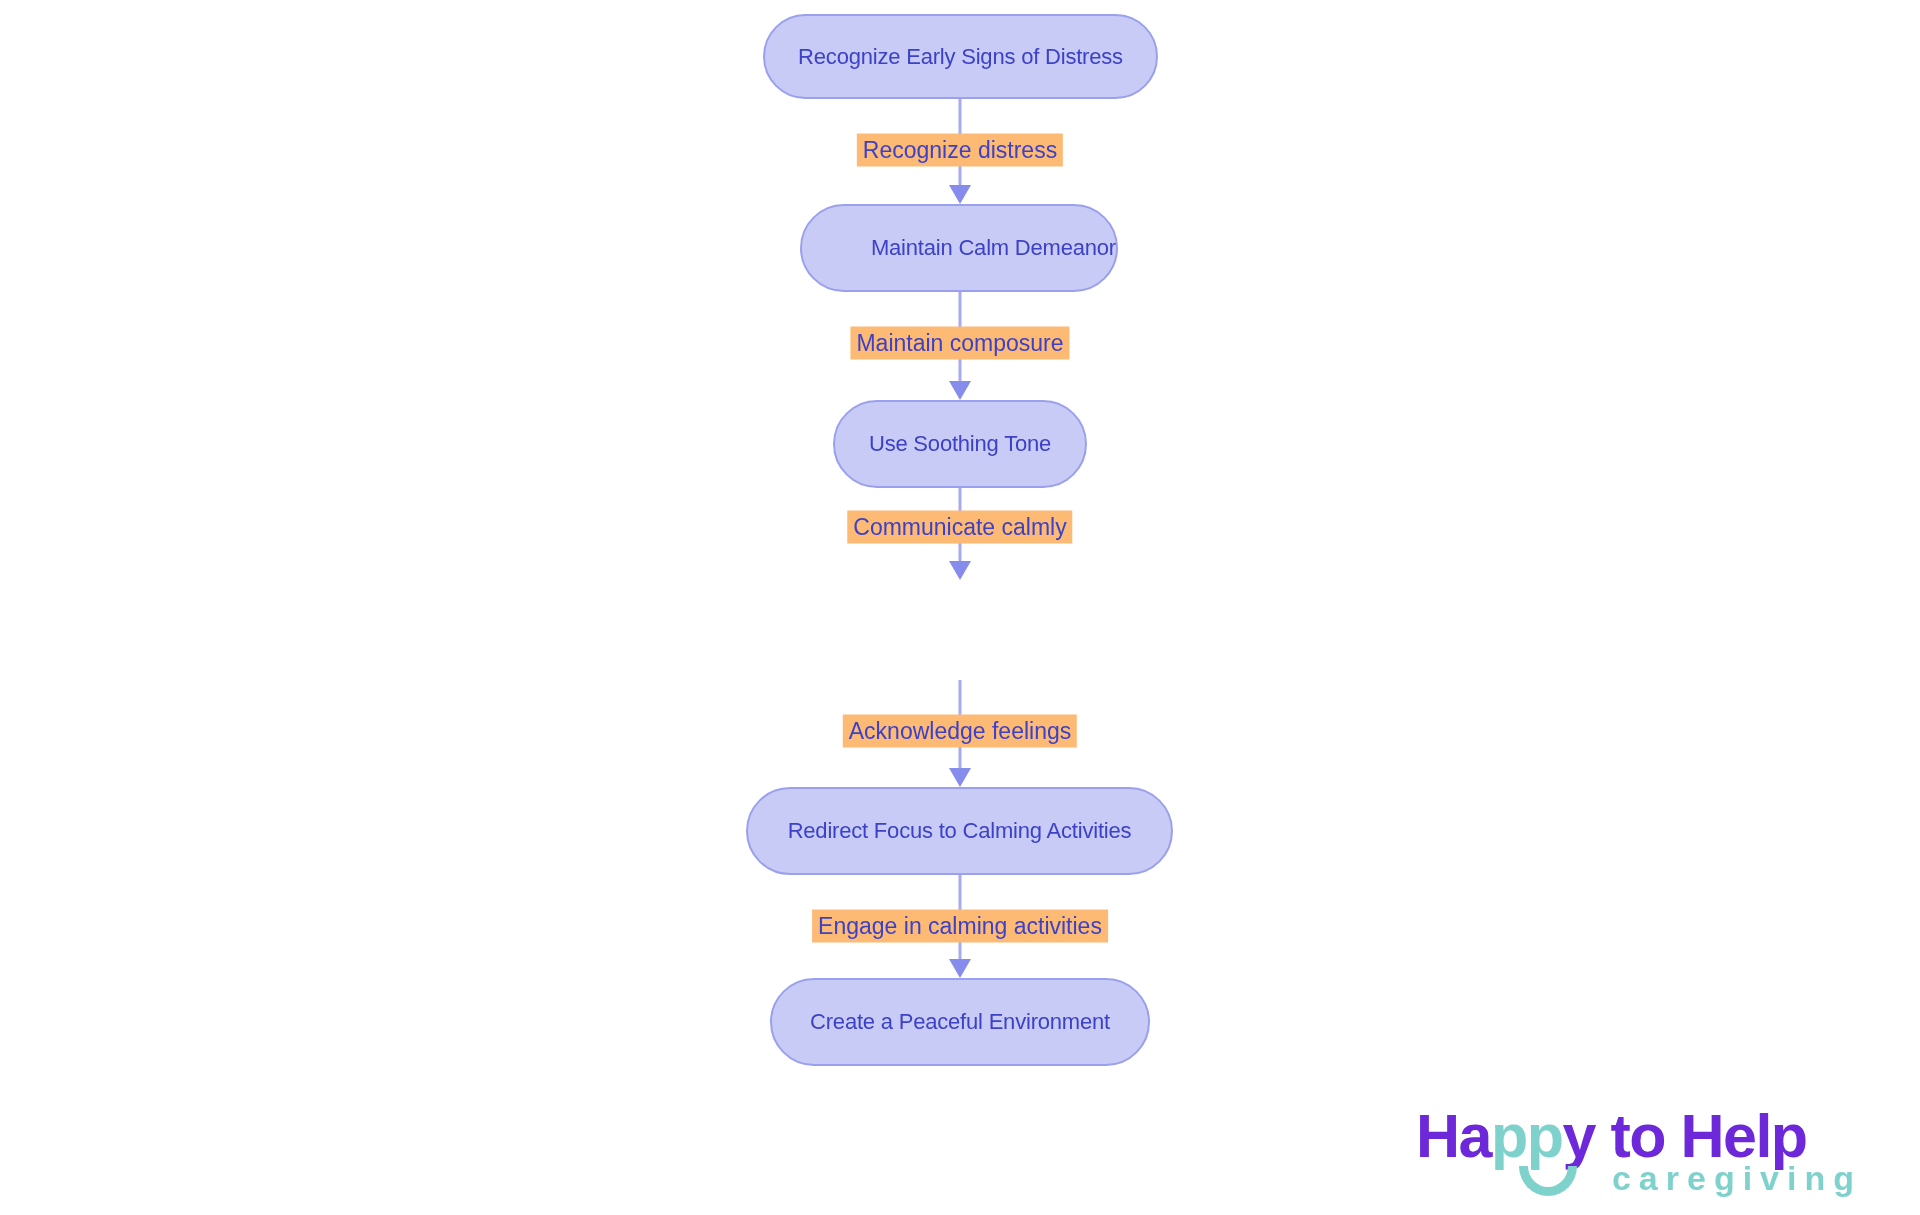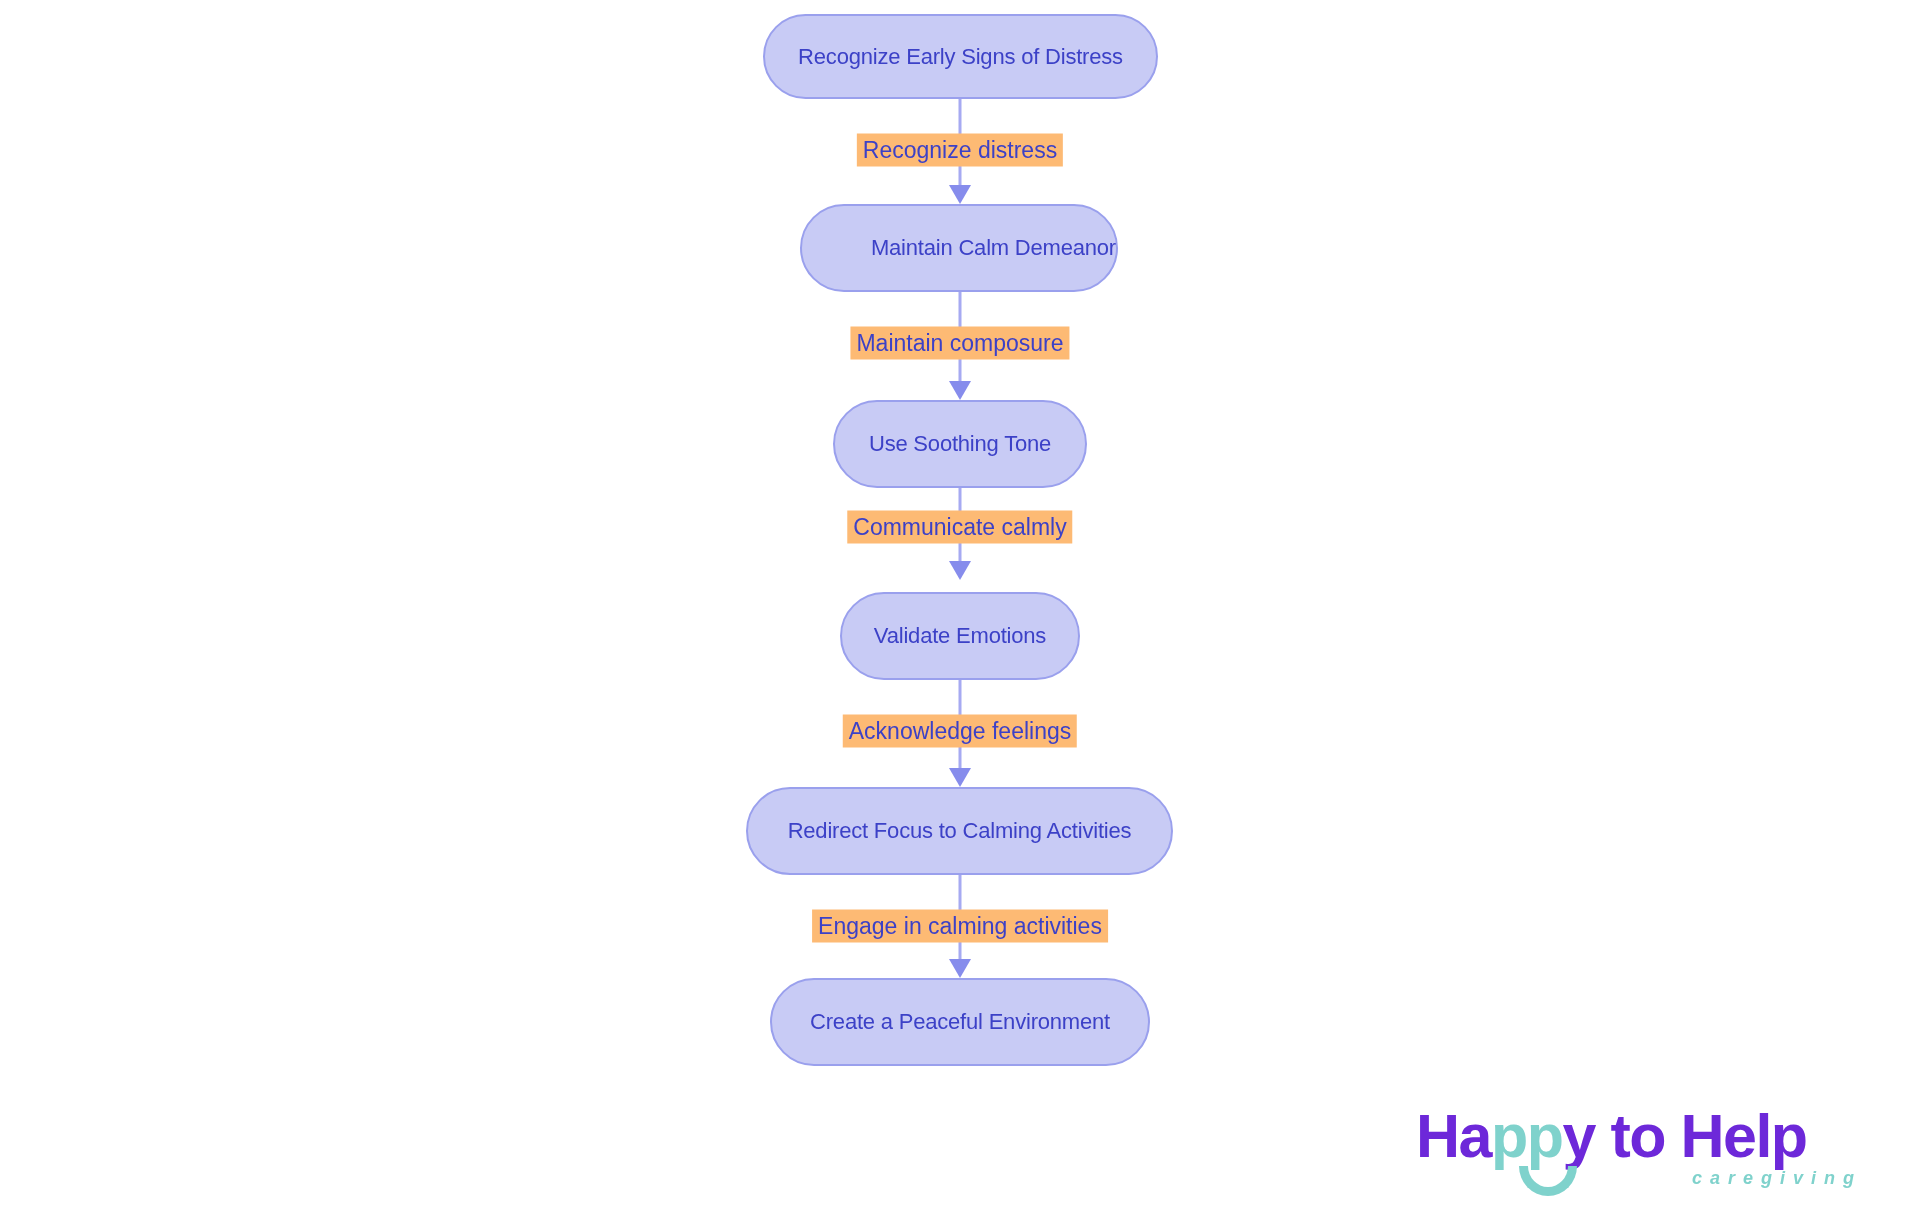--- a/index.html
+++ b/index.html
@@ -111,46 +111,42 @@
     width: 58px;
     height: 30px;
     box-sizing: border-box;
     border: 9px solid #7fd2cc;
     border-top: none;
     border-bottom-left-radius: 29px 30px;
     border-bottom-right-radius: 29px 30px;
   }
   .logo-tagline {
     position: absolute;
-    top: 64px;
+    top: 55px;
     right: 2px;
-    font-size: 18px;
+    font-size: 34px;
     font-weight: 600;
     letter-spacing: 8px;
     color: #7fd2cc;
     white-space: nowrap;
-    font-style: italic;
   }
 </style>
 </head>
 <body>
 
 <div class="canvas">
 
   <div class="node node-1">
     <span>Recognize Early Signs of Distress</span>
   </div>
   <div class="node node-2">
     <span>Maintain Calm Demeanor</span>
   </div>
   <div class="node node-3">
     <span>Use Soothing Tone</span>
-  </div>
-  <div class="node node-4">
-    <span>Validate Emotions</span>
   </div>
   <div class="node node-5">
     <span>Redirect Focus to Calming Activities</span>
   </div>
   <div class="node node-6">
     <span>Create a Peaceful Environment</span>
   </div>
 
   <div class="edge edge-1">
     <div class="edge-line"></div>

